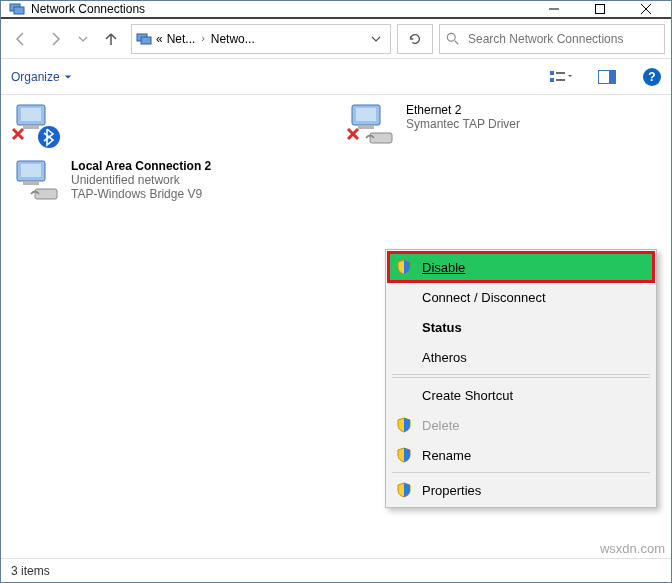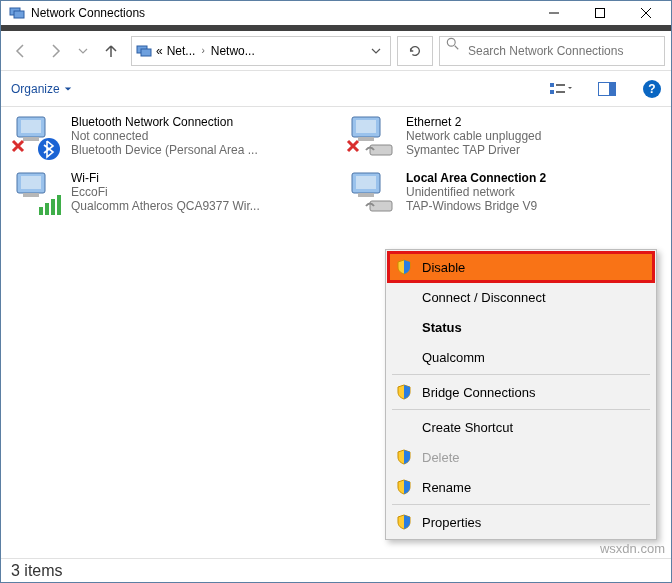--- a/index.html
+++ b/index.html
@@ -13,23 +13,23 @@
     height: 583px;
     border: 1px solid #5b7fa3;
     overflow: hidden;
     position: relative;
   }
 
   
   .titlebar {
     display: flex;
     align-items: center;
-    height: 30px;
+    height: 18px;
     padding: 0 2px 0 8px;
-    border-bottom: 6px solid #404040;
+    border-bottom: 2px solid #404040;
   }
   .titlebar .app-icon { width: 16px; height: 16px; margin-right: 6px; }
   .titlebar-title { flex: 0 0 auto; }
   .titlebar-spacer { flex: 1; }
   .win-btn { width: 46px; height: 30px; display: flex; align-items: center; justify-content: center; color: #333; }
 
   
   .navbar {
     display: flex;
     align-items: center;
@@ -65,21 +65,21 @@
   }
   .refresh-box {
     width: 36px; height: 30px;
     border: 1px solid #cccccc;
     display: flex; align-items: center; justify-content: center;
     color: #555;
   }
   .searchbox {
     width: 226px; height: 30px;
     border: 1px solid #cccccc;
-    display: flex; 
+    display: flex; align-items: center;
     padding: 0 6px; gap: 6px;
   }
   .searchbox input {
     border: none; outline: none;
     font-size: 12px; color: #8a8a8a;
     flex: 1;
     background: transparent;
   }
 
   
@@ -144,35 +144,36 @@
     height: 1px;
     background: #d0d0d0;
     margin: 2px 4px;
     padding: 0;
   }
   .ctx-item.disabled { color: #9e9e9e; }
   .ctx-item.bold { font-weight: 600; }
   .ctx-item.highlight {
     outline: 3px solid #e11515;
     outline-offset: -2px;
-    background: #f97316;
+    background: #22c55e;
+    text-decoration: underline;
   }
   .ctx-shield { width: 16px; height: 16px; flex: none; }
   .ctx-spacer { width: 16px; flex: none; }
 
   
   .statusbar {
     position: absolute;
     left: 0; bottom: 0;
     height: 24px;
     border-top: 1px solid #e1e1e1;
     display: flex; align-items: center;
     padding: 0 10px;
     width: 100%;
-    font-size: 16px;
+    font-size: 12px;
     color: #333;
     background: #fff;
   }
 
   .watermark {
     position: absolute;
     right: 6px; bottom: 26px;
     font-size: 13px; color: #a5a5a5;
   }
 
@@ -298,63 +299,39 @@
     <div class="adapter-icon">
       <svg viewBox="0 0 52 48">
         <rect x="6" y="2" width="28" height="20" rx="2" fill="#9ac2ec" stroke="#4a74a8"></rect>
         <rect x="10" y="5" width="20" height="13" fill="#c8def3"></rect>
         <rect x="12" y="22" width="16" height="4" fill="#b7b7b7"></rect>
         <path d="M2 36 L12 26 M2 26 L12 36" stroke="#d92e2e" stroke-width="3"></path>
         <circle cx="38" cy="34" r="11" fill="#1a63d4"></circle>
         <path d="M36 26 V42 L42 37 L33 30 M36 26 L42 31 L33 38" fill="none" stroke="#fff" stroke-width="1.6"></path>
       </svg>
     </div>
-    <div class="adapter-text">
-      <div class="adapter-title">Bluetooth Network Connection</div>
-      <div class="adapter-line">Not connected</div>
-      <div class="adapter-line">Bluetooth Device (Personal Area ...</div>
-    </div>
   </div>
 
   <div class="adapter">
     <div class="adapter-icon">
       <svg viewBox="0 0 52 48">
         <rect x="6" y="2" width="28" height="20" rx="2" fill="#9ac2ec" stroke="#4a74a8"></rect>
         <rect x="10" y="5" width="20" height="13" fill="#c8def3"></rect>
         <rect x="12" y="22" width="16" height="4" fill="#b7b7b7"></rect>
         <path d="M2 36 L12 26 M2 26 L12 36" stroke="#d92e2e" stroke-width="3"></path>
         <rect x="24" y="30" width="22" height="10" rx="2" fill="#cfcfcf" stroke="#8a8a8a"></rect>
         <path d="M20 35 Q24 30 28 35" fill="none" stroke="#8a8a8a" stroke-width="2"></path>
       </svg>
     </div>
     <div class="adapter-text">
       <div class="adapter-title">Ethernet 2</div>
-      <div class="adapter-line">Network cable unplugged</div>
       <div class="adapter-line">Symantec TAP Driver</div>
     </div>
   </div>
 
-  <div class="adapter">
-    <div class="adapter-icon">
-      <svg viewBox="0 0 52 48">
-        <rect x="6" y="2" width="28" height="20" rx="2" fill="#9ac2ec" stroke="#4a74a8"></rect>
-        <rect x="10" y="5" width="20" height="13" fill="#c8def3"></rect>
-        <rect x="12" y="22" width="16" height="4" fill="#b7b7b7"></rect>
-        <rect x="28" y="36" width="4" height="8" fill="#3fae49"></rect>
-        <rect x="34" y="32" width="4" height="12" fill="#3fae49"></rect>
-        <rect x="40" y="28" width="4" height="16" fill="#3fae49"></rect>
-        <rect x="46" y="24" width="4" height="20" fill="#3fae49"></rect>
-      </svg>
-    </div>
-    <div class="adapter-text">
-      <div class="adapter-title">Wi-Fi</div>
-      <div class="adapter-line">EccoFi</div>
-      <div class="adapter-line">Qualcomm Atheros QCA9377 Wir...</div>
-    </div>
-  </div>
 
   <div class="adapter selected">
     <div class="adapter-icon">
       <svg viewBox="0 0 52 48">
         <rect x="6" y="2" width="28" height="20" rx="2" fill="#9ac2ec" stroke="#4a74a8"></rect>
         <rect x="10" y="5" width="20" height="13" fill="#c8def3"></rect>
         <rect x="12" y="22" width="16" height="4" fill="#b7b7b7"></rect>
         <rect x="24" y="30" width="22" height="10" rx="2" fill="#cfcfcf" stroke="#8a8a8a"></rect>
         <path d="M20 35 Q24 30 28 35" fill="none" stroke="#8a8a8a" stroke-width="2"></path>
       </svg>
@@ -381,63 +358,54 @@
   <div class="ctx-item">
     <span class="ctx-spacer"></span>
     <span>Connect / Disconnect</span>
   </div>
   <div class="ctx-item bold">
     <span class="ctx-spacer"></span>
     <span>Status</span>
   </div>
   <div class="ctx-item">
     <span class="ctx-spacer"></span>
-    <span>Qualcomm</span>
+    <span>Atheros</span>
+  </div>
+  <div class="ctx-item sep"></div>
+  <div class="ctx-item sep"></div>
+  <div class="ctx-item">
+    <span class="ctx-spacer"></span>
+    <span>Create Shortcut</span>
+  </div>
+  <div class="ctx-item disabled">
+    <span class="ctx-shield">
+      <svg viewBox="0 0 16 16">
+          <path d="M8 1 L14 3 V8 C14 12 11 14 8 15 C5 14 2 12 2 8 V3 Z" fill="#ffcc33" stroke="#c98f00"></path>
+          <path d="M8 1 L14 3 V8 C14 12 11 14 8 15 V1 Z" fill="#2a7de1"></path>
+        </svg>
+    </span>
+    <span>Delete</span>
+  </div>
+  <div class="ctx-item">
+    <span class="ctx-shield">
+      <svg viewBox="0 0 16 16">
+          <path d="M8 1 L14 3 V8 C14 12 11 14 8 15 C5 14 2 12 2 8 V3 Z" fill="#ffcc33" stroke="#c98f00"></path>
+          <path d="M8 1 L14 3 V8 C14 12 11 14 8 15 V1 Z" fill="#2a7de1"></path>
+        </svg>
+    </span>
+    <span>Rename</span>
   </div>
   <div class="ctx-item sep"></div>
   <div class="ctx-item">
     <span class="ctx-shield">
       <svg viewBox="0 0 16 16">
           <path d="M8 1 L14 3 V8 C14 12 11 14 8 15 C5 14 2 12 2 8 V3 Z" fill="#ffcc33" stroke="#c98f00"></path>
           <path d="M8 1 L14 3 V8 C14 12 11 14 8 15 V1 Z" fill="#2a7de1"></path>
         </svg>
     </span>
-    <span>Bridge Connections</span>
-  </div>
-  <div class="ctx-item sep"></div>
-  <div class="ctx-item">
-    <span class="ctx-spacer"></span>
-    <span>Create Shortcut</span>
-  </div>
-  <div class="ctx-item disabled">
-    <span class="ctx-shield">
-      <svg viewBox="0 0 16 16">
-          <path d="M8 1 L14 3 V8 C14 12 11 14 8 15 C5 14 2 12 2 8 V3 Z" fill="#ffcc33" stroke="#c98f00"></path>
-          <path d="M8 1 L14 3 V8 C14 12 11 14 8 15 V1 Z" fill="#2a7de1"></path>
-        </svg>
-    </span>
-    <span>Delete</span>
-  </div>
-  <div class="ctx-item">
-    <span class="ctx-shield">
-      <svg viewBox="0 0 16 16">
-          <path d="M8 1 L14 3 V8 C14 12 11 14 8 15 C5 14 2 12 2 8 V3 Z" fill="#ffcc33" stroke="#c98f00"></path>
-          <path d="M8 1 L14 3 V8 C14 12 11 14 8 15 V1 Z" fill="#2a7de1"></path>
-        </svg>
-    </span>
-    <span>Rename</span>
-  </div>
-  <div class="ctx-item sep"></div>
-  <div class="ctx-item">
-    <span class="ctx-shield">
-      <svg viewBox="0 0 16 16">
-          <path d="M8 1 L14 3 V8 C14 12 11 14 8 15 C5 14 2 12 2 8 V3 Z" fill="#ffcc33" stroke="#c98f00"></path>
-          <path d="M8 1 L14 3 V8 C14 12 11 14 8 15 V1 Z" fill="#2a7de1"></path>
-        </svg>
-    </span>
     <span>Properties</span>
   </div>
 </div>
 
 <div class="watermark">wsxdn.com</div>
 
 <div class="statusbar">
   <span>3 items</span>
 </div>
 

